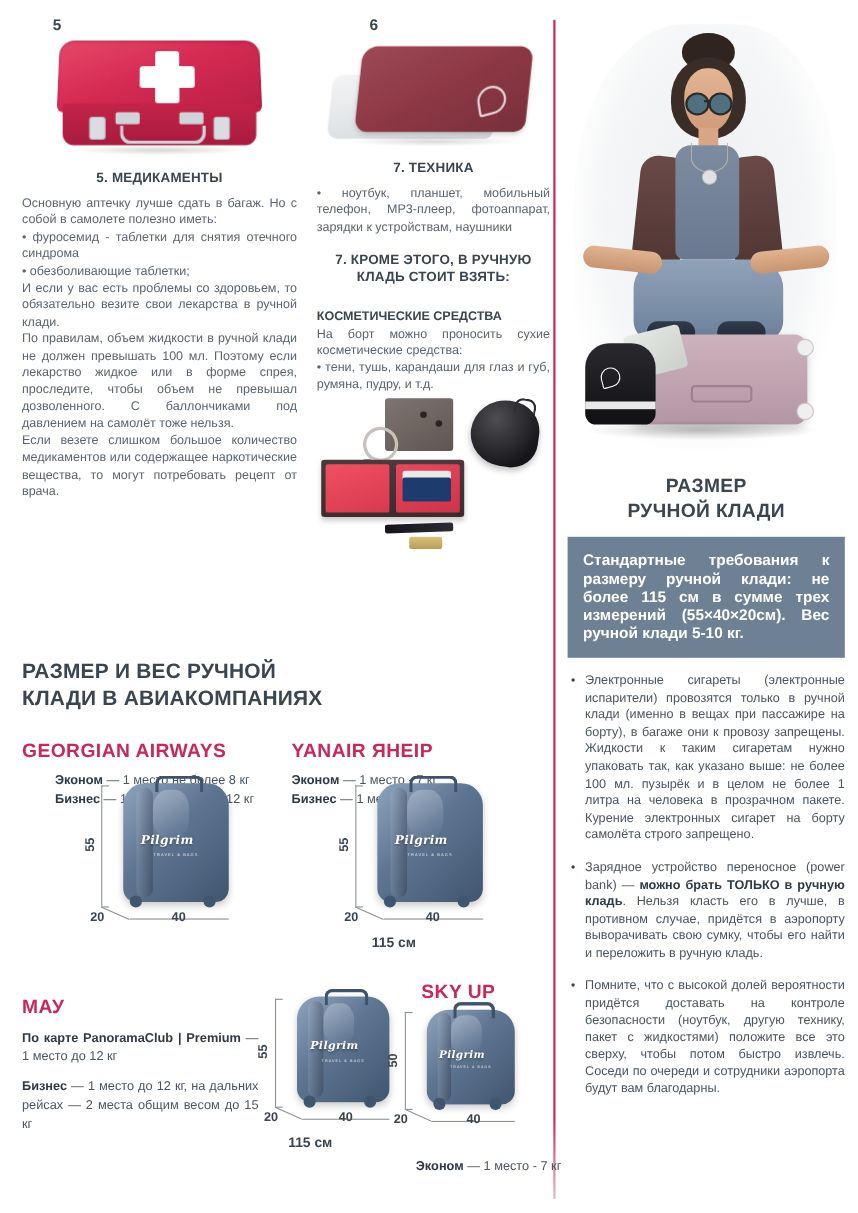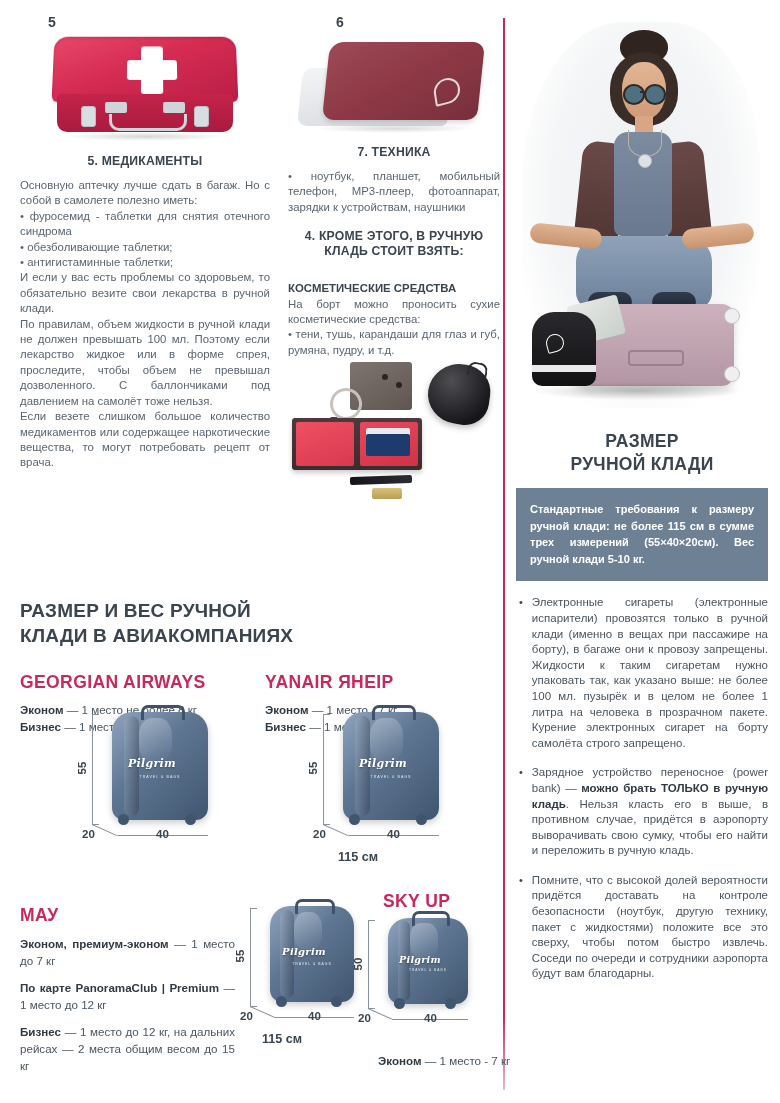--- a/index.html
+++ b/index.html
@@ -152,21 +152,21 @@
   .g-pack .lg{position:absolute;left:14px;top:22px;width:16px;height:16px;
     border:1.6px solid #fff;border-radius:50% 50% 50% 10%;transform:rotate(-15deg);}
   .g-laptop{position:absolute;left:54px;top:296px;width:52px;height:40px;
     background:linear-gradient(150deg,#e7eae6,#c9cfca);border-radius:4px;transform:rotate(-14deg);}
   .g-shadow{position:absolute;left:18px;top:378px;width:208px;height:18px;
     background:radial-gradient(ellipse at center,rgba(0,0,0,.22),rgba(0,0,0,0) 72%);}
 
   .rc-title{font-size:17.5px;font-weight:bold;color:#3a4550;text-align:center;
     line-height:23px;letter-spacing:.3px;margin:10px 0 12px;}
   .gray-box{background:#6e8093;color:#ffffff;padding:13px 14px 14px;
-    font-size:11px;line-height:16.6px;text-align:justify;font-weight:bold;}
+    font-size:14px;line-height:16.6px;text-align:justify;font-weight:bold;}
   .bullets{margin-top:14px;}
   .bullet{display:flex;gap:9px;margin-bottom:14px;}
   .bullet .dot{flex:0 0 auto;color:#3a4550;font-size:11px;line-height:15.6px;padding-left:3px;}
   .bullet .btxt{flex:1 1 auto;font-size:11.5px;line-height:15.6px;text-align:justify;color:#4a5560;}
   .bullet .btxt b{color:#2f3a45;}
 
   
   .airlines-title{position:absolute;left:20px;top:598px;width:330px;
     font-size:19px;font-weight:bold;color:#3a4550;line-height:25px;letter-spacing:.2px;}
   .air-name{color:#c8285a;font-weight:bold;letter-spacing:.4px;}
@@ -231,39 +231,38 @@
       <div class="latch l"></div>
       <div class="latch r"></div>
       <div class="handle"></div>
       <div class="shadow"></div>
     </div>
     <div class="sec-title">5. МЕДИКАМЕНТЫ</div>
     <div class="body-text">
       <p>Основную аптечку лучше сдать в багаж. Но с собой в самолете полезно иметь:</p>
       <p>• фуросемид - таблетки для снятия отечного синдрома</p>
       <p>• обезболивающие таблетки;</p>
-      <p>• антигистаминные таблетки;</p>
       <p>И если у вас есть проблемы со здоровьем, то обязательно везите свои лекарства в ручной клади.</p>
       <p>По правилам, объем жидкости в ручной клади не должен превышать 100 мл. Поэтому если лекарство жидкое или в форме спрея, проследите, чтобы объем не превышал дозволенного. С баллончиками под давлением на самолёт тоже нельзя.</p>
       <p>Если везете слишком большое количество медикаментов или содержащее наркотические вещества, то могут потребовать рецепт от врача.</p>
     </div>
   </div>
 
   <div class="col-mid">
     <div class="num" style="margin-left:48px;">6</div>
     <div class="photo sleeve">
       <div class="laptop"></div>
       <div class="case">
         <div class="logo"></div>
       </div>
       <div class="shadow"></div>
     </div>
     <div class="sec-title">7. ТЕХНИКА</div>
     <div class="body-text">• ноутбук, планшет, мобильный телефон, MP3-плеер, фотоаппарат, зарядки к устройствам, наушники</div>
-    <div class="sec-title" style="margin-top:14px;line-height:15px;">4. КРОМЕ ЭТОГО, В РУЧНУЮ КЛАДЬ СТОИТ ВЗЯТЬ:</div>
+    <div class="sec-title" style="margin-top:14px;line-height:15px;">7. КРОМЕ ЭТОГО, В РУЧНУЮ КЛАДЬ СТОИТ ВЗЯТЬ:</div>
     <div style="height:12px"></div>
     <div class="body-text" style="font-weight:bold;color:#3a4550;text-align:left;">КОСМЕТИЧЕСКИЕ СРЕДСТВА</div>
     <div class="body-text">На борт можно проносить сухие косметические средства:</div>
     <div class="body-text">• тени, тушь, карандаши для глаз и губ, румяна, пудру, и т.д.</div>
 
     <div class="acc">
       <div style="position:absolute;left:42px;top:52px;" class="num">7</div>
       <div class="earring-card">
           <i></i>
           <i></i>
@@ -324,37 +323,37 @@
 
     <div class="gray-box">Стандартные требования к размеру ручной клади: не более 115 см в сумме трех измерений (55×40×20см). Вес ручной клади 5-10 кг.</div>
 
     <div class="bullets">
       <div class="bullet">
         <div class="dot">•</div>
         <div class="btxt">Электронные сигареты (электронные испарители) провозятся только в ручной клади (именно в вещах при пассажире на борту), в багаже они к провозу запрещены. Жидкости к таким сигаретам нужно упаковать так, как указано выше: не более 100 мл. пузырёк и в целом не более 1 литра на человека в прозрачном пакете. Курение электронных сигарет на борту самолёта строго запрещено.</div>
       </div>
       <div class="bullet">
         <div class="dot">•</div>
-        <div class="btxt"><span>Зарядное устройство переносное (power bank) — </span><b>можно брать ТОЛЬКО в ручную кладь</b><span>. Нельзя класть его в выше, в противном случае, придётся в аэропорту выворачивать свою сумку, чтобы его найти и переложить в ручную кладь.</span></div>
+        <div class="btxt"><span>Зарядное устройство переносное (power bank) — </span><b>можно брать ТОЛЬКО в ручную кладь</b><span>. Нельзя класть его в лучше, в противном случае, придётся в аэропорту выворачивать свою сумку, чтобы его найти и переложить в ручную кладь.</span></div>
       </div>
       <div class="bullet">
         <div class="dot">•</div>
         <div class="btxt">Помните, что с высокой долей вероятности придётся доставать на контроле безопасности (ноутбук, другую технику, пакет с жидкостями) положите все это сверху, чтобы потом быстро извлечь. Соседи по очереди и сотрудники аэропорта будут вам благодарны.</div>
       </div>
     </div>
   </div>
 
   <div class="airlines-title">
     <div>РАЗМЕР И ВЕС РУЧНОЙ</div>
     <div>КЛАДИ В АВИАКОМПАНИЯХ</div>
   </div>
 
   <div class="ga">
     <div class="air-name ga-n">GEORGIAN AIRWAYS</div>
-    <div class="air-rows" style="margin-top:8px;">
+    <div class="air-rows" style="margin-top:8px;margin-left:30px;">
       <div><b>Эконом</b><span> — 1 место не более 8 кг</span></div>
       <div><b>Бизнес</b><span> — 1 место не более 12 кг</span></div>
     </div>
   </div>
 
   <div class="case-fig" style="left:60px;top:708px;width:180px;height:140px;">
     <div class="bag" style="left:52px;top:4px;width:96px;height:108px;">
       <div class="tophandle"></div>
       <div class="seam"></div>
       <div class="gloss"></div>
@@ -398,21 +397,20 @@
     <div class="dline" style="left:28px;top:116px;width:28px;transform:rotate(24deg);"></div>
     <div class="dim" style="left:18px;top:120px;">20</div>
     <div class="hline" style="left:54px;top:127px;width:90px;"></div>
     <div class="dim" style="left:92px;top:120px;">40</div>
     <div class="sum-dim" style="left:43px;top:142px;">115 см</div>
   </div>
 
   <div class="mau">
     <div class="air-name mau-n">МАУ</div>
     <div class="air-rows" style="margin-top:9px;text-align:justify;">
-      <div style="margin-bottom:10px;"><b>Эконом, премиум-эконом</b><span> — 1 место до 7 кг</span></div>
       <div style="margin-bottom:10px;"><b>По карте PanoramaClub | Premium</b><span> — 1 место до 12 кг</span></div>
       <div><b>Бизнес</b><span> — 1 место до 12 кг, на дальних рейсах — 2 места общим весом до 15 кг</span></div>
     </div>
   </div>
 
   <div class="case-fig" style="left:232px;top:900px;width:170px;height:160px;">
     <div class="bag" style="left:38px;top:6px;width:84px;height:96px;">
       <div class="tophandle"></div>
       <div class="seam"></div>
       <div class="gloss"></div>

